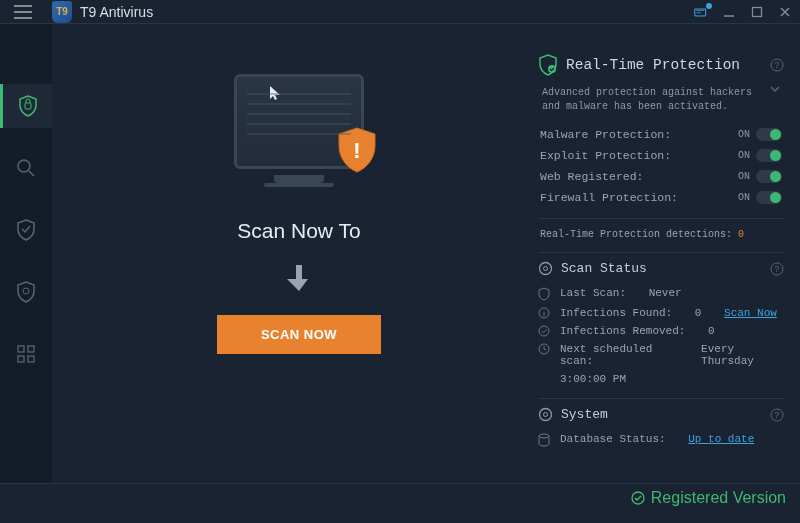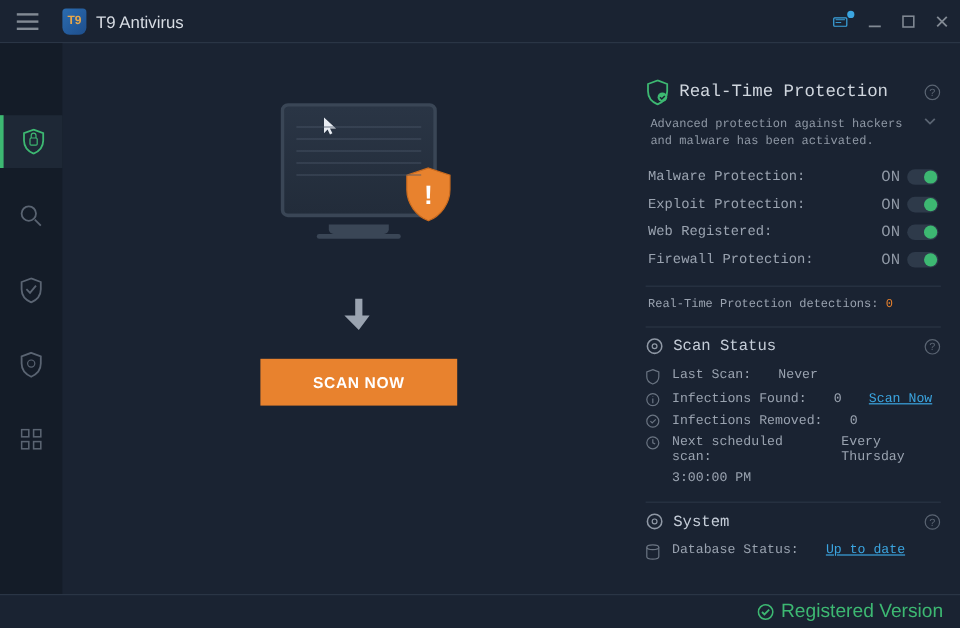--- a/index.html
+++ b/index.html
@@ -6,21 +6,21 @@
     body {
       font-family: "Segoe UI", Arial, sans-serif;
       background: #1a2332;
       color: #c5cdd8;
       width: 800px;
       height: 523px;
       overflow: hidden;
       font-size: 12px;
     }
     .titlebar {
-      height: 36px;
+      height: 24px;
       display: flex;
       align-items: center;
       padding: 0 8px;
       border-bottom: 1px solid #2a3545;
     }
     .hamburger {
       width: 30px; height: 30px;
       display: flex; flex-direction: column;
       justify-content: center; gap: 4px;
       cursor: pointer; padding: 0 6px;
@@ -123,21 +123,21 @@
     .sub-text { color: #8f98a5; font-size: 10px; line-height: 1.4; padding: 0 4px 10px 4px; display: flex; gap: 6px; }
     .sub-text .chev { margin-left: auto; color: #5a6472; cursor: pointer; }
     .prot-row {
       display: flex; align-items: center; justify-content: space-between;
       padding: 4px 2px;
       color: #9aa3b0;
     }
     .toggle {
       display: flex; align-items: center; gap: 6px;
     }
-    .toggle-label { font-size: 13px; color: #8f98a5; margin-left: 19px; }
+    .toggle-label { font-size: 10px; color: #8f98a5; margin-left: 19px; }
     .switch {
       width: 26px; height: 13px; background: #2e3a4a; border-radius: 7px;
       position: relative; cursor: pointer;
     }
     .switch::after {
       content: ""; position: absolute; right: 1px; top: 1px;
       width: 11px; height: 11px; border-radius: 50%;
       background: #3db872;
     }
     .section-divider { border-top: 1px solid #2a3545; margin: 10px 0 8px; }
@@ -257,20 +257,21 @@
                 <text x="22" y="32" text-anchor="middle" fill="#fff" font-size="22" font-weight="bold">!</text>
               </svg>
           </div>
         </div>
         <div style="display:flex;flex-direction:column;align-items:center;">
           <div class="monitor-stand"></div>
           <div class="monitor-base"></div>
         </div>
       </div>
       <div class="headline">
+        <div>Scan Now To</div>
       </div>
       <div class="down-arrow">
         <svg width="26" height="30" viewBox="0 0 26 30">
             <path d="M10 2h6v14h6L13 28 1 16h9z" fill="#9aa3b0"></path>
           </svg>
       </div>
       <button class="scan-btn">SCAN NOW</button>
     </div>
 
     <div class="right-panel">

